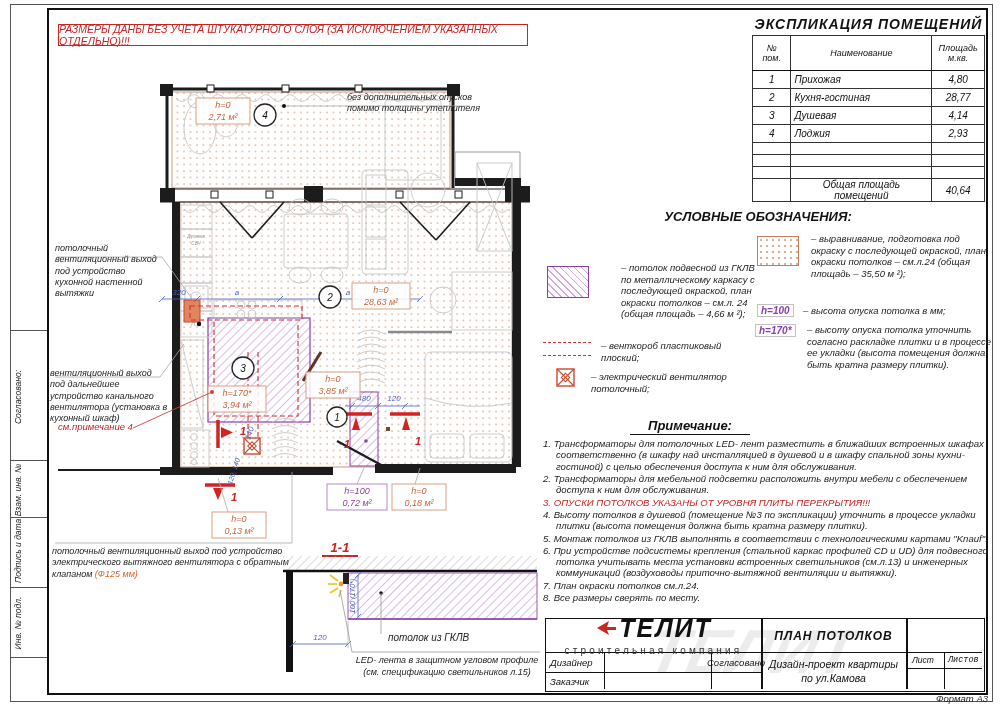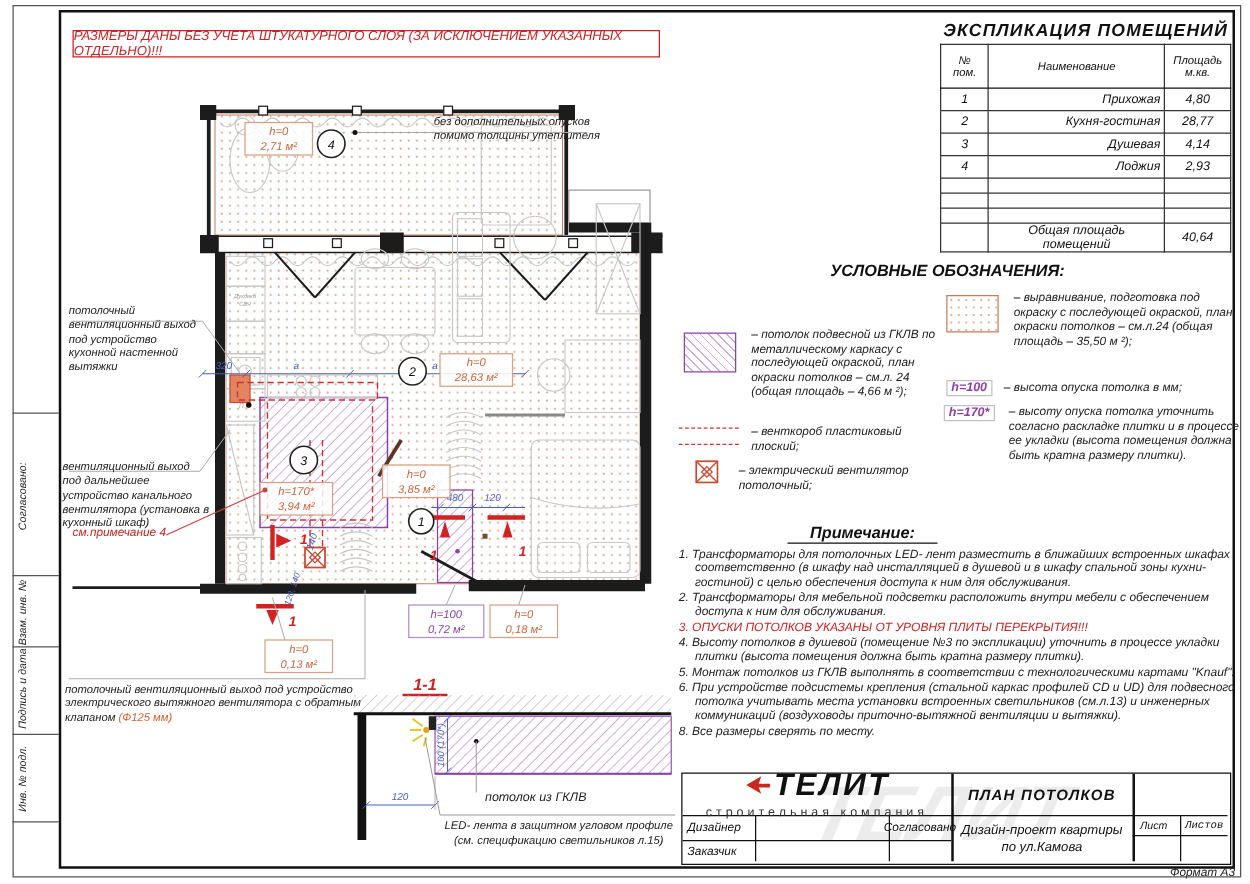--- a/index.html
+++ b/index.html
@@ -12,21 +12,21 @@
   .vtext{transform:rotate(-90deg);transform-origin:center;white-space:nowrap;
          font-size:8.5px;font-style:italic;color:#222;}
   
   .warning{left:58px;top:24px;width:468px;height:20px;border:1.5px solid #cc2222;color:#cc2222;
            font-size:10.5px;font-style:italic;display:flex;align-items:center;justify-content:center;}
   
   .expl-title{left:752px;top:16px;width:233px;text-align:center;font-size:14px;font-weight:bold;
               font-style:italic;color:#111;letter-spacing:1px;}
   table.expl{position:absolute;left:752px;top:35px;width:233px;border-collapse:collapse;
              font-style:italic;color:#111;}
-  table.expl td{border:0.8px solid #333;font-size:10px;padding:0 3px;height:17px;text-align:right;}
+  table.expl td{border:0.8px solid #333;font-size:10px;padding:0 3px;height:17px;}
   table.expl tr.hdr td{font-size:9px;text-align:center;height:34px;border-bottom:1.6px solid #111;}
   table.expl td.c{text-align:center;}
   table.expl td.r{text-align:center;}
   table.expl tr.empty td{height:11px;}
   table.expl tr.total td{border-top:1.6px solid #111;height:19px;font-size:10px;}
   table.expl{border:1.6px solid #111;}
   
   .legend-title{left:628px;top:209px;width:260px;text-align:center;font-weight:bold;font-style:italic;
                 font-size:13px;color:#111;}
   .leg-item{font-size:9.5px;font-style:italic;color:#222;line-height:1.22;}
@@ -361,21 +361,21 @@
   <div class="abs ann" style="left:50px;top:368px;width:118px;">вентиляционный выход под дальнейшее устройство канального вентилятора (установка в кухонный шкаф)</div>
   <div class="abs ann ann-red" style="left:58px;top:421px;width:100px;text-align:left;font-size:9.5px;">см.примечание 4</div>
   <div class="abs ann" style="left:52px;top:546px;width:242px;">
     <span>потолочный вентиляционный выход под устройство электрического вытяжного вентилятора с обратным клапаном </span><span class="orangetext">(Ф125 мм)</span>
   </div>
   <div class="abs ann" style="left:347px;top:92px;width:145px;text-align:left;">без дополнительных опусков помимо толщины утеплителя</div>
 
   <div class="abs legend-title">УСЛОВНЫЕ ОБОЗНАЧЕНИЯ:</div>
   <div class="abs" style="left:547px;top:262px;width:215px;">
     <div class="swatch-ph abs" style="left:0;top:4px;"></div>
-    <div class="leg-item" style="margin-left:54px;">–  потолок подвесной из ГКЛВ по металлическому каркасу с последующей окраской, план окраски потолков – см.л. 24 (общая площадь – 4,66 м ²);</div>
+    <div class="leg-item" style="margin-left:74px;">–  потолок подвесной из ГКЛВ по металлическому каркасу с последующей окраской, план окраски потолков – см.л. 24 (общая площадь – 4,66 м ²);</div>
   </div>
   <div class="abs" style="left:543px;top:340px;width:218px;">
     <div class="swatch-duct abs" style="left:0;top:2px;"></div>
     <div class="leg-item" style="margin-left:58px;">–  венткороб пластиковый плоский;</div>
   </div>
   <div class="abs" style="left:556px;top:368px;width:215px;">
     <svg width="19" height="19" style="position:absolute;left:0;top:0;">
       <rect x="1" y="1" width="17" height="17" fill="#fff" stroke="#c84b32" stroke-width="1.4"></rect>
       <line x1="1" y1="1" x2="18" y2="18" stroke="#c84b32" stroke-width="1.1"></line>
       <line x1="18" y1="1" x2="1" y2="18" stroke="#c84b32" stroke-width="1.1"></line>
@@ -397,20 +397,21 @@
   </div>
 
   <div class="abs notes-title">Примечание:</div>
   <div class="abs" style="left:543px;top:438px;width:448px;">
     <div class="note">1.  Трансформаторы для потолочных LED- лент разместить в ближайших встроенных шкафах соответственно (в шкафу над инсталляцией в душевой и в шкафу спальной зоны кухни-гостиной) с целью обеспечения доступа к ним для обслуживания.</div>
     <div class="note">2.  Трансформаторы для мебельной подсветки расположить внутри мебели с обеспечением доступа к ним для обслуживания.</div>
     <div class="note red">3.  ОПУСКИ ПОТОЛКОВ УКАЗАНЫ ОТ УРОВНЯ ПЛИТЫ ПЕРЕКРЫТИЯ!!!</div>
     <div class="note">4.  Высоту потолков в душевой (помещение №3 по экспликации) уточнить в процессе укладки плитки (высота помещения должна быть кратна размеру плитки).</div>
     <div class="note">5.  Монтаж потолков из ГКЛВ выполнять в соответствии с технологическими картами "Knauf".</div>
     <div class="note">6.  При устройстве подсистемы крепления (стальной каркас профилей CD и UD) для подвесного потолка учитывать места установки встроенных светильников (см.л.13) и инженерных коммуникаций (воздуховоды приточно-вытяжной вентиляции и вытяжки).</div>
+    <div class="note">7.  План окраски потолков см.л.24.</div>
     <div class="note">8.  Все размеры сверять по месту.</div>
   </div>
 
   <div class="abs seclabel">1-1</div>
   <svg class="abs" style="left:268px;top:548px;" width="292" height="150" viewBox="268 548 292 150">
     <defs>
       <pattern id="phatch2" width="6" height="6" patternUnits="userSpaceOnUse" patternTransform="rotate(45)">
         <rect width="6" height="6" fill="#ffffff"></rect>
         <line x1="0" y1="0" x2="0" y2="6" stroke="#c9a0dd" stroke-width="1.4"></line>
       </pattern>

